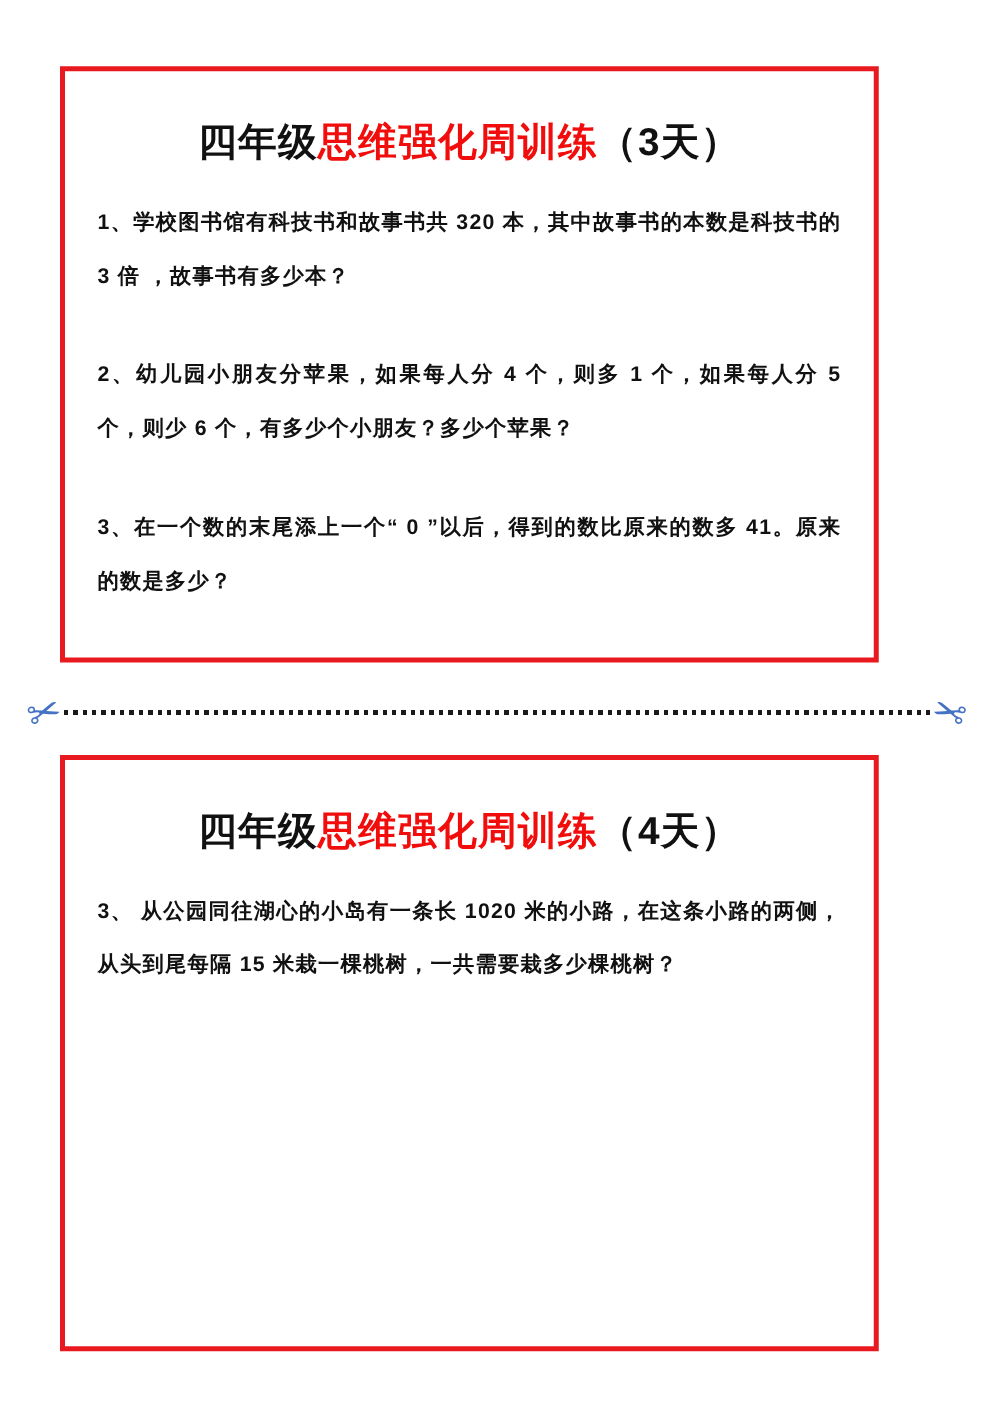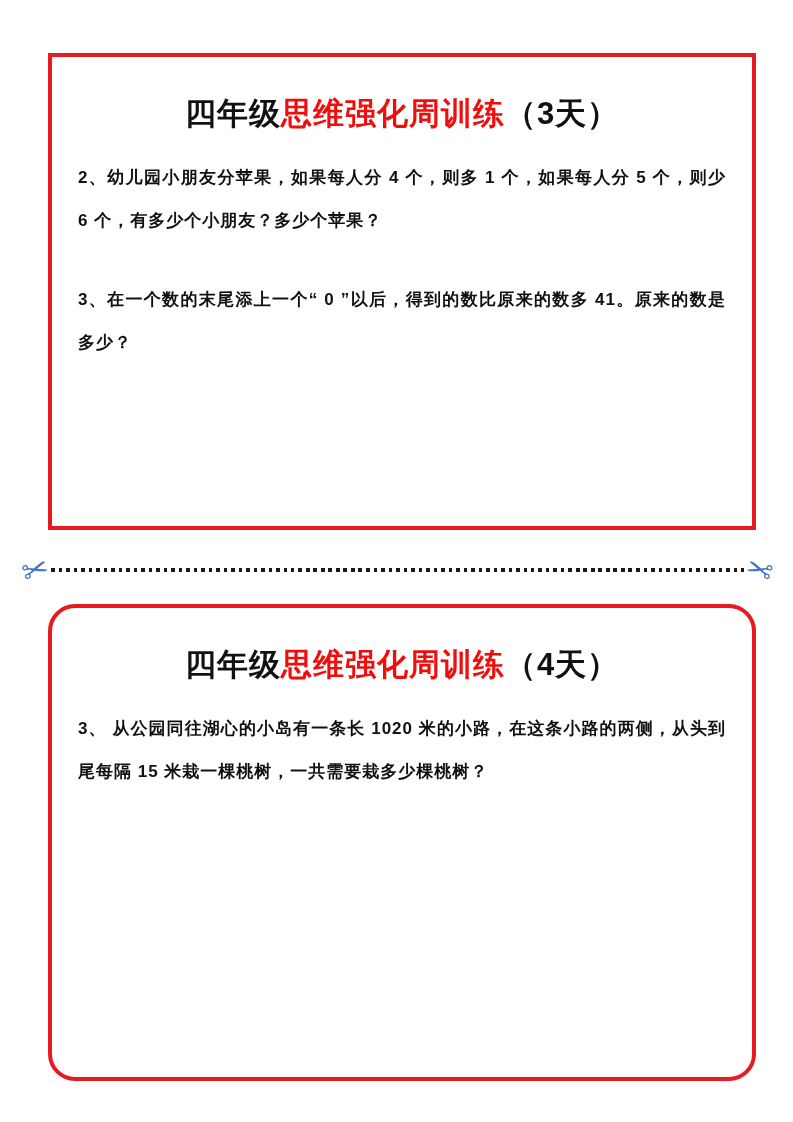--- a/index.html
+++ b/index.html
@@ -11,28 +11,28 @@
     width: 793px;
     height: 1122px;
     position: relative;
     font-family: "Liberation Sans", "DejaVu Sans", sans-serif;
     color: #111111;
     overflow: hidden;
   }
   .card {
     position: absolute;
     left: 48px;
-    width: 708px;
+    width: 655px;
     height: 477px;
     border: 4px solid #e8191f;
     background: #ffffff;
     box-sizing: border-box;
   }
   .card-1 { top: 53px; }
-  .card-2 { top: 604px; border-radius: 27px; }
+  .card-2 { top: 604px; }
   .card-title {
     margin-top: 36px;
     text-align: center;
     font-size: 31px;
     line-height: 42px;
     font-weight: 900;
     letter-spacing: 1px;
     white-space: nowrap;
   }
   .card-title .t-black { color: #111111; }
@@ -78,20 +78,21 @@
   }
 </style>
 </head>
 <body>
 
 <div class="card card-1">
   <div class="card-title">
     <span class="t-black">四年级</span><span class="t-red">思维强化周训练</span><span class="t-black">（3天）</span>
   </div>
   <div class="problems">
+    <div class="problem">1、学校图书馆有科技书和故事书共 320 本，其中故事书的本数是科技书的 3 倍 ，故事书有多少本？</div>
     <div class="problem">2、幼儿园小朋友分苹果，如果每人分 4 个，则多 1 个，如果每人分 5 个，则少 6 个，有多少个小朋友？多少个苹果？</div>
     <div class="problem">3、在一个数的末尾添上一个“ 0 ”以后，得到的数比原来的数多 41。原来的数是多少？</div>
   </div>
 </div>
 
 <div class="cut-divider">
   <span class="scissors scissors-left">✂</span>
   <div class="dotted-line"></div>
   <span class="scissors scissors-right">✂</span>
 </div>

